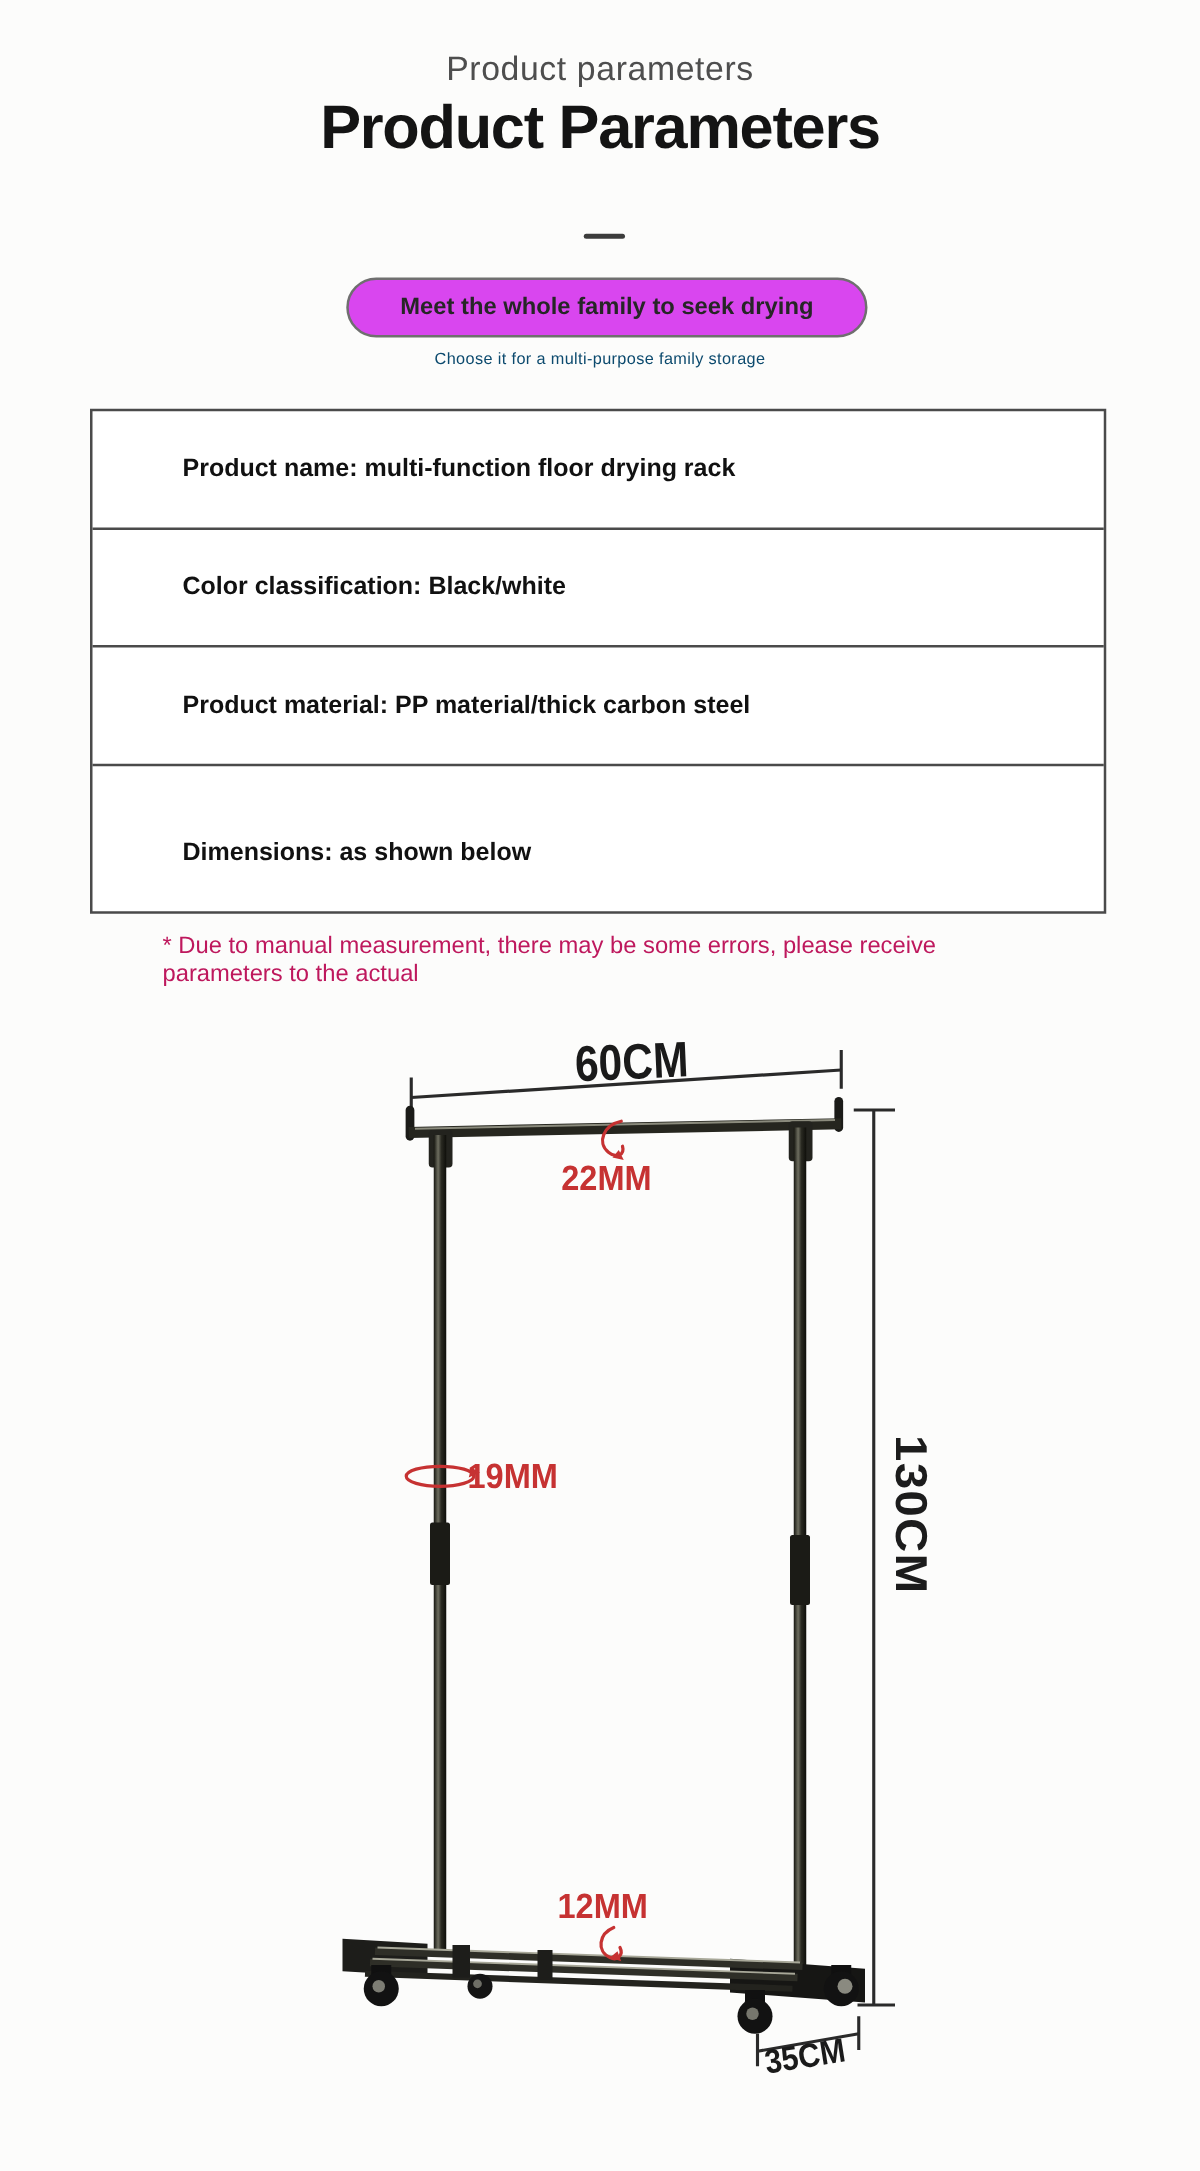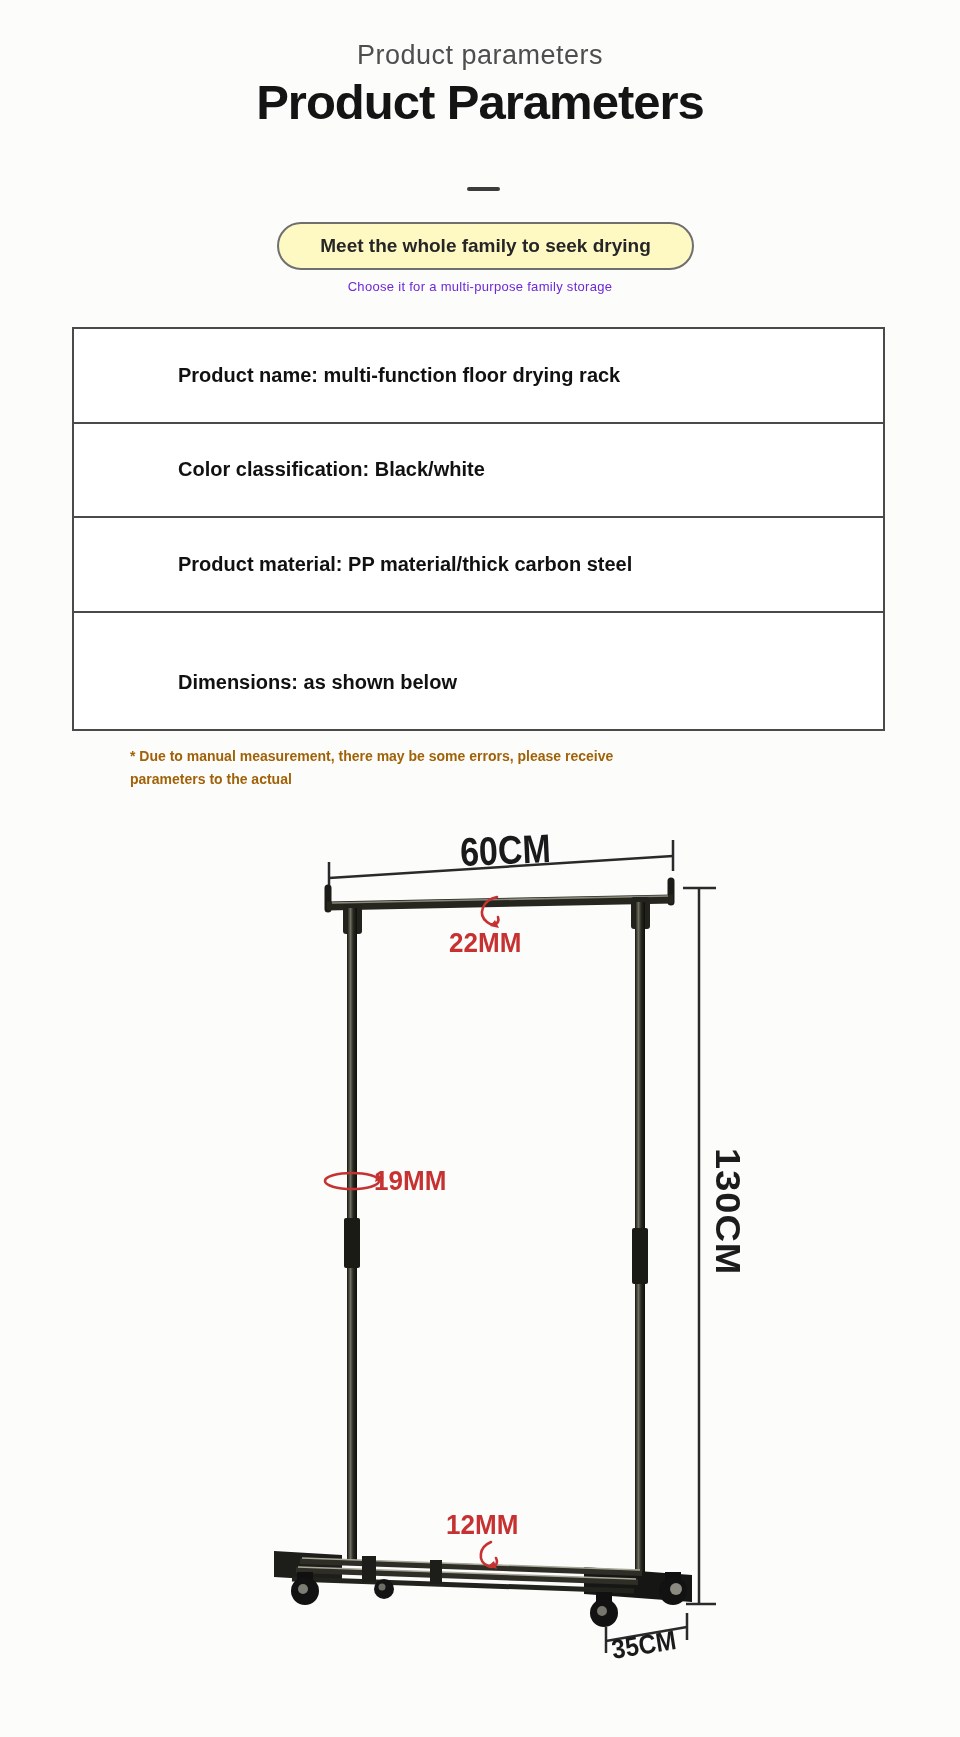--- a/index.html
+++ b/index.html
@@ -17,45 +17,45 @@
   }
   .page-title{
     left:0;right:0;top:74px;text-align:center;
     font-size:49px;font-weight:700;color:#141414;letter-spacing:-1px;
   }
   .divider{
     left:467px;top:187px;width:33px;height:4px;background:#3c3c3c;border-radius:2px;
   }
   .pill{
     left:277px;top:222px;width:413px;height:44px;
-    border:2px solid #6f6f6f;border-radius:24px;background:#fef9c3;
+    border:2px solid #6f6f6f;border-radius:24px;background:#d946ef;
     display:flex;align-items:center;justify-content:center;
     font-size:19px;font-weight:700;color:#262626;
   }
   .subtitle{
     left:0;right:0;top:279px;text-align:center;
-    font-size:13px;color:#6d28d9;letter-spacing:0.3px;
+    font-size:13px;color:#0c4a6e;letter-spacing:0.3px;
   }
   
   .spec-table{
     left:72px;top:327px;width:813px;height:404px;
     border:2px solid #4a4a4a;box-sizing:border-box;background:#fff;
     display:flex;flex-direction:column;
   }
   .t-row{
     flex:1;display:flex;align-items:center;
-    padding-left:104px;box-sizing:border-box;
+    padding-left:72px;box-sizing:border-box;
     border-bottom:2px solid #4a4a4a;
     font-size:20px;font-weight:700;color:#111;
   }
   .t-row:last-child{border-bottom:none;margin-top:24px;}
   
   .note{
     left:130px;top:745px;width:660px;
-    font-size:14px;font-weight:700;color:#a16207;line-height:23px;
+    font-size:19px;font-weight:400;color:#be185d;line-height:23px;
   }
   .note span{display:block;}
   
   .dim-big{
     font-weight:700;color:#1a1a1a;white-space:nowrap;
   }
   .lbl-width{left:452px;top:828px;font-size:40px;transform:rotate(-2.5deg) scaleX(.85);transform-origin:center;}
   .lbl-height{
     left:706px;top:1148px;font-size:38px;font-weight:700;color:#1c1c1c;
     writing-mode:vertical-rl;letter-spacing:1px;transform:scale(.94,1);

